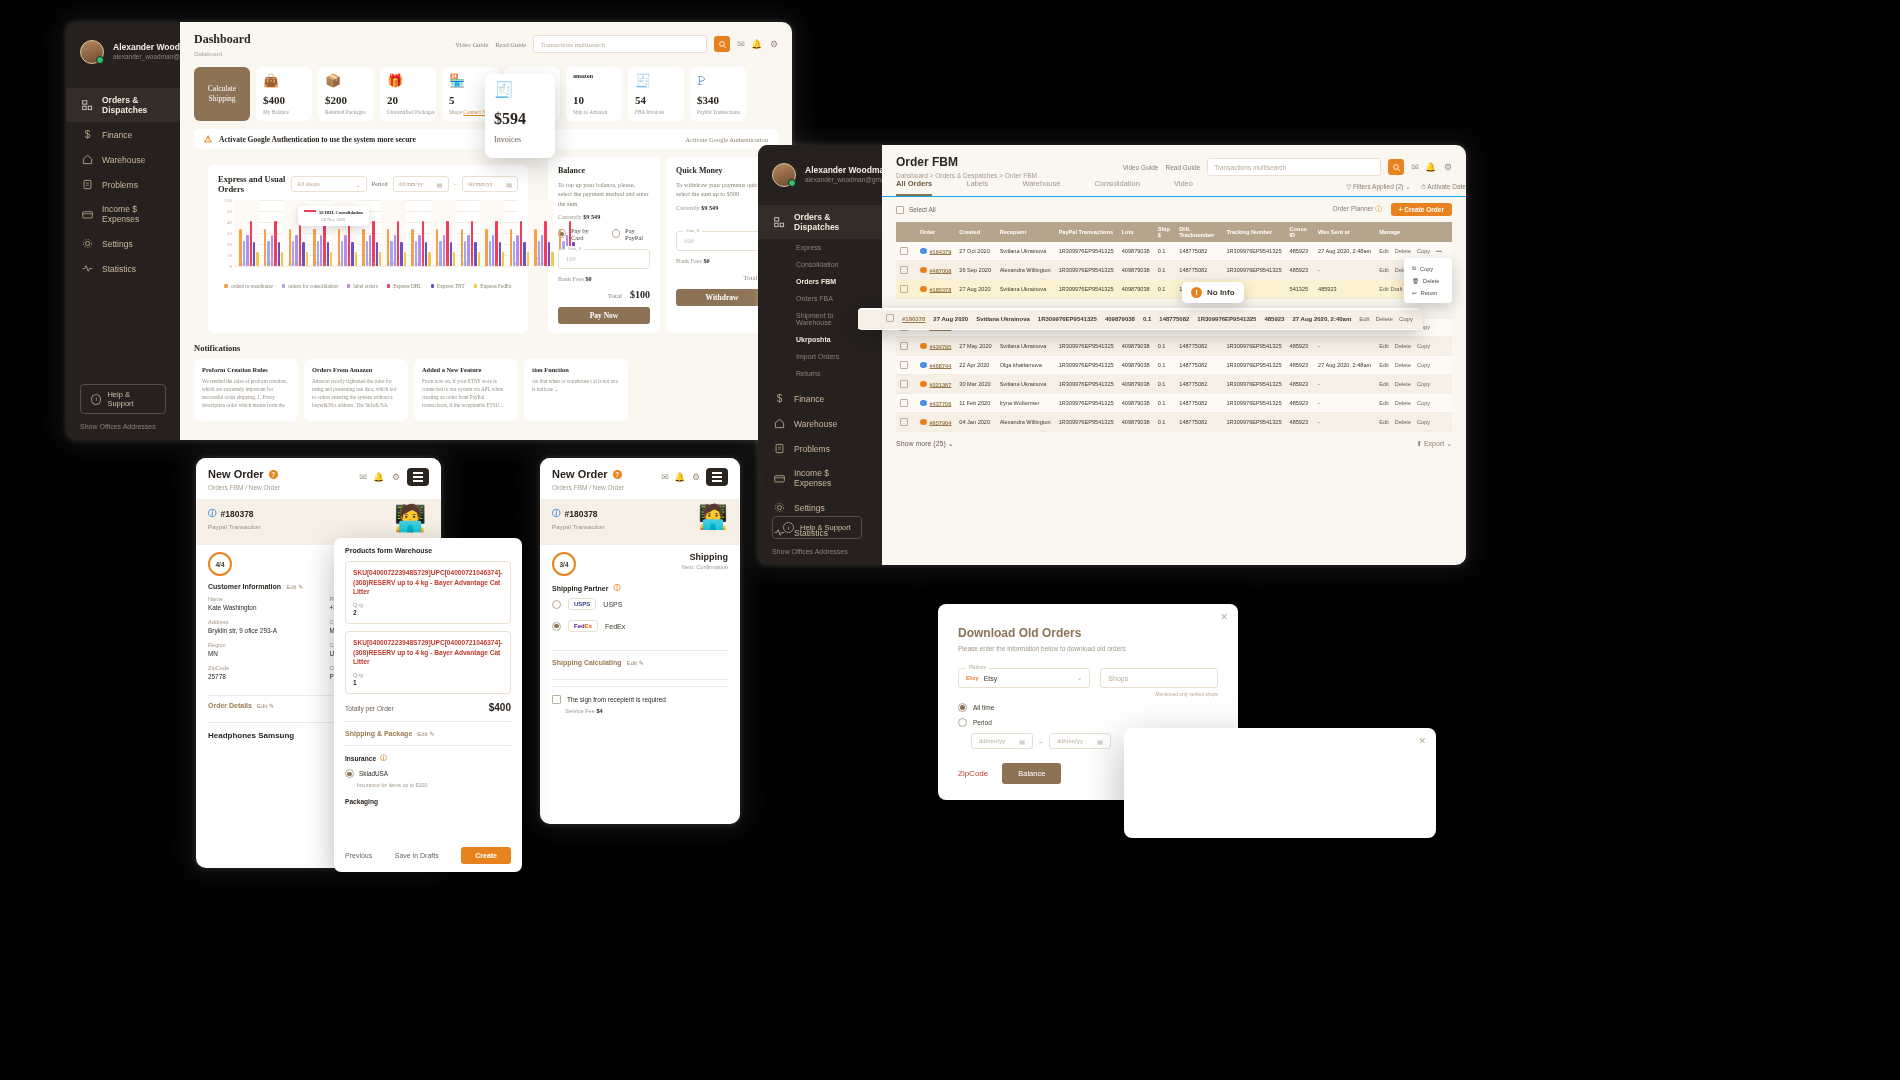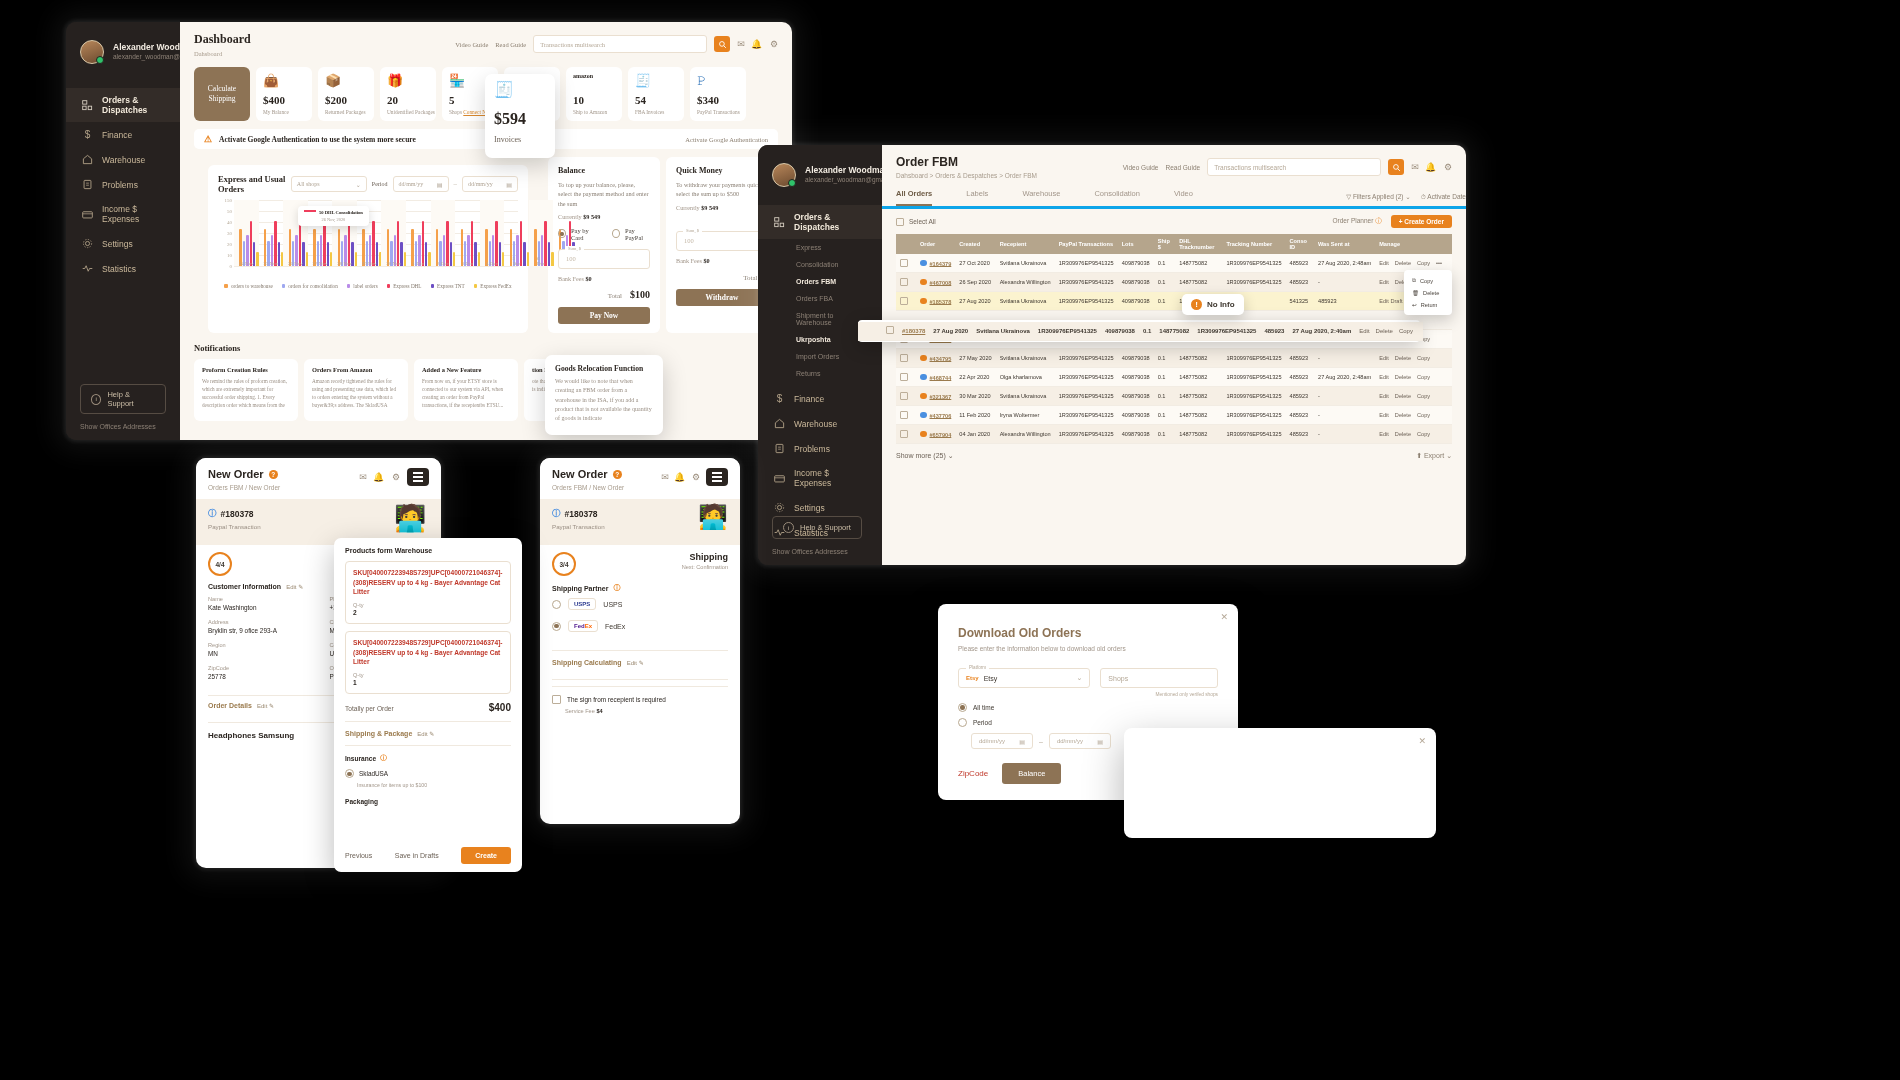--- a/index.html
+++ b/index.html
@@ -96,21 +96,21 @@
   .nt-h{font-size:8.5px;font-weight:bold;color:#2b2520;margin:10px 0 6px 14px;}
   .nts{display:flex;gap:6px;padding:0 14px;}
   .nt{background:#fff;border-radius:6px;width:104px;height:62px;padding:7px 8px;box-sizing:border-box;}
   .nt b{font-size:6.4px;color:#2b2520;display:block;}
   .nt span{font-size:5.2px;color:#9a8f84;line-height:1.55;display:block;margin-top:4px;}
   .nt.pop{position:absolute;left:545px;top:355px;width:118px;height:80px;box-shadow:0 8px 24px rgba(0,0,0,.2);z-index:7;border-radius:7px;padding:9px 10px;}
   .nt.pop b{font-size:7.6px;}
   .nt.pop span{font-size:6px;}
 
   
-  .tabs{display:flex;gap:0;padding:0 14px;margin-top:10px;border-bottom:3px solid #0ea5e9;}
+  .tabs{display:flex;gap:0;padding:0 14px;border-bottom:1px solid #0ea5e9;}
   .tab{font-size:7.5px;color:#a2968a;padding:0 0 6px 0;margin-right:34px;}
   .tab.on{color:#6d5b45;font-weight:bold;border-bottom:2px solid #8d7355;}
   .tbar{display:flex;align-items:center;justify-content:space-between;padding:6px 14px;}
   .chk{width:6px;height:6px;border:1px solid #bcae99;border-radius:1px;display:inline-block;}
   .selall{font-size:6.5px;color:#6d6257;display:flex;align-items:center;gap:5px;}
   .tbtns{display:flex;align-items:center;gap:9px;font-size:6.5px;color:#8b7f70;}
   .bor{background:#e8821e;color:#fff;border-radius:3px;padding:3px 8px;font-size:6.5px;font-weight:bold;}
   table{border-collapse:collapse;width:100%;}
   thead th{background:#b5a58c;color:#fff;font-size:5.6px;font-weight:bold;text-align:left;padding:4px 4px;}
   tbody td{font-size:5.6px;color:#3e372f;padding:4.5px 4px;border-bottom:1px solid #f2ece3;white-space:nowrap;}
@@ -594,24 +594,20 @@
         <div class="nt">
             <b>Added a New Feature</b>
             <span>From now on, if your ETSY store is connected to our system via API, when creating an order from  PayPal transactions, if the recepientbs ETSU...</span>
           </div>
         <div class="nt">
             <b>tion Function</b>
             <span>ote that when or warehouse i at is not ava is indicate ...</span>
           </div>
       </div>
 
-      <div class="nt pop" style="left:365px;top:333px;">
-        <b>Goods Relocation Function</b>
-        <span>We would like to note that when creating an FBM order from a warehouse in the ISA, if you add a product that is not available the quantity of goods is indicate</span>
-      </div>
     </div>
   </div>
 
   <div class="panel rough" style="left:758px;top:145px;width:708px;height:420px;background:#26211f;">
     <div class="sb" style="position:absolute;left:0;top:0;width:124px;height:100%;">
       <div class="sb-user">
         <div class="sb-ava"></div>
         <div>
           <div class="sb-uname">Alexander Woodman</div>
           <div class="sb-umail">alexander_woodman@gmail.com</div>

